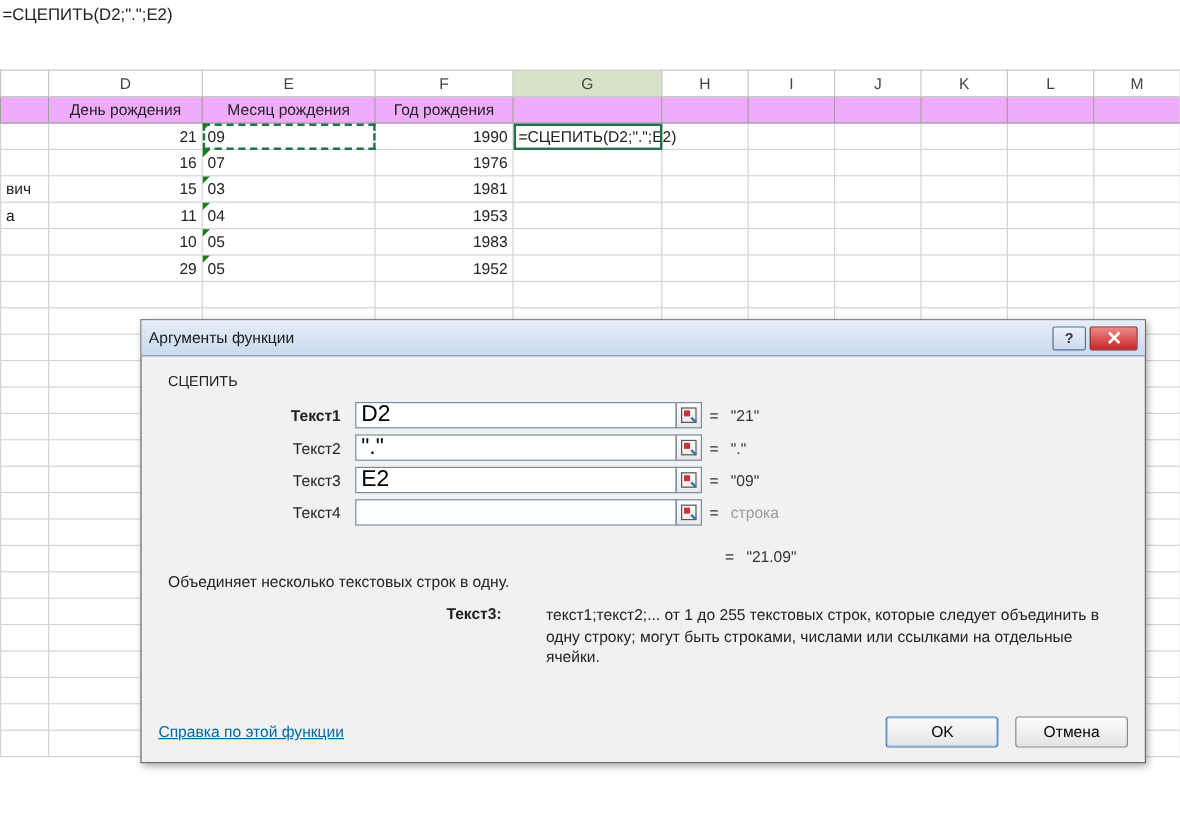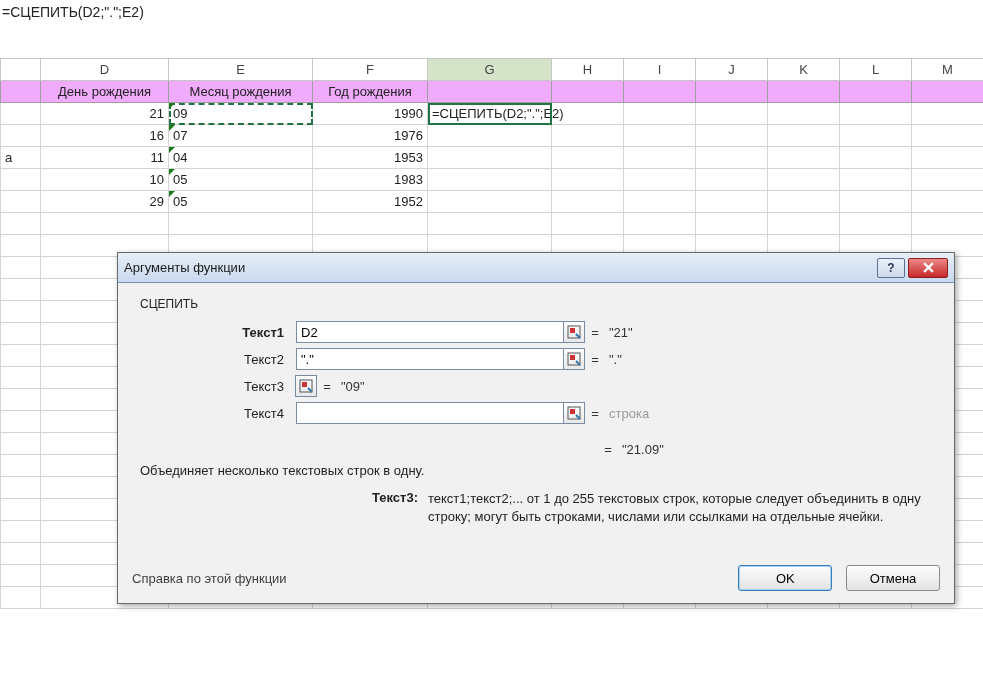--- a/index.html
+++ b/index.html
@@ -15,45 +15,45 @@
   .sheet th { background: #fff; border: 1px solid #c6c6c6; font-weight: normal; color: #444; text-align: center; height: 22px; }
   .sheet td { border: 1px solid #d4d4d4; height: 22px; padding: 0 4px; }
   .hdr-row td { background: #f0abfc; border: 1px solid #9f9f9f; text-align: center; }
   .sheet td.num { text-align: right; margin-top: 36px; }
   .sheet td.txt { text-align: left; }
   .selected-col { background: #d5e3c9 !important; color: #0a5f0a; }
   .active-cell { outline: 2px solid #217346; outline-offset: -2px; position: relative; }
   .marching { outline: 2px dashed #217346; outline-offset: -2px; }
   .errflag { position: relative; }
   .errflag::before { content: ""; position: absolute; top: 0; left: 0; width: 0; height: 0; border-top: 6px solid #1a7a1a; border-right: 6px solid transparent; }
-  .dialog { position: absolute; left: 117px; top: 252px; width: 838px; background: #f1f1f1; border: 1px solid #6a6a6a; box-shadow: 2px 2px 6px rgba(0,0,0,.35); display: flex; flex-direction: column; }
+  .dialog { position: absolute; left: 117px; top: 266px; width: 838px; background: #f1f1f1; border: 1px solid #6a6a6a; box-shadow: 2px 2px 6px rgba(0,0,0,.35); display: flex; flex-direction: column; }
   .title-bar { height: 30px; background: linear-gradient(#e6eef8,#c9d9ee); display: flex; align-items: center; padding: 0 6px; border-bottom: 1px solid #7a90b0; }
   .title-bar .ttl { flex: 1; color: #1a1a1a; font-size: 13px; }
   .title-btn { width: 28px; height: 20px; margin-left: 3px; border: 1px solid #5b6f93; background: linear-gradient(#eaf1fb,#cdd9ec); border-radius: 2px; display: flex; align-items: center; justify-content: center; font-size: 12px; font-weight: bold; color: #335; }
   .title-btn.close { background: linear-gradient(#e88,#c62828); border-color: #8a1f1f; color: #fff; width: 40px; }
   .dlg-body { padding: 10px 18px 12px 18px; font-size: 13px; }
   .fn-name { font-size: 12px; margin: 4px 0 10px 4px; }
   .arg-row { display: flex; align-items: center; margin: 5px 0; }
   .arg-label { width: 160px; text-align: right; padding-right: 12px; }
   .arg-label.bold { font-weight: bold; }
-  .arg-input { width: 268px; height: 22px; border: 1px solid #7a8aa0; padding: 0 4px; background: #fff; font-family: inherit; font-size: 13px; }
+  .arg-input { width: 268px; height: 22px; border: 1px solid #7a8aa0; padding: 0 4px; background: #fff; font-family: inherit; font-size: 19px; }
   .ref-btn { width: 22px; height: 22px; border: 1px solid #7a8aa0; margin-left: -1px; background: linear-gradient(#fdfdfd,#e9e9e9); display: flex; align-items: center; justify-content: center; }
   .ref-btn svg { display: block; }
   .arg-eq { width: 20px; text-align: center; color: #333;}
   .arg-val { padding-left: 4px; color: #333; }
   .arg-val.ghost { color: #9a9a9a; }
   .result-row { margin: 18px 0 6px 0; padding-left: 462px; display: flex; }
   .desc { margin: 6px 0 12px 4px; }
-  .arg-help { display: flex; margin: 6px 0 20px 0; }
+  .arg-help { display: flex; margin: 6px 0 20px 0; gap: 27px; }
   .arg-help-label { width: 292px; text-align: right; font-weight: bold; padding-right: 10px; }
   .arg-help-text { flex: 1; line-height: 1.35; }
   .bottom-row { display: flex; align-items: center; padding: 0 4px 2px 4px; }
   .val-label { margin-right: 8px; }
   .dlg-buttons { padding: 8px 14px 12px 14px; display: flex; justify-content: space-between; align-items: center; }
-  .help-link { color: #404040; cursor: pointer; }
+  .help-link { color: #0369a1; text-decoration: underline; cursor: pointer; }
   .btn { width: 94px; height: 26px; border: 1px solid #8a8a8a; background: linear-gradient(#fdfdfd,#e3e3e3); border-radius: 3px; font-size: 13px; cursor: pointer; }
   .btn.primary { border: 1px solid #3a7db8; box-shadow: 0 0 0 1px #a6cff1 inset; }
   .btn + .btn { margin-left: 10px; }
 </style>
 </head>
 <body>
 
 <div class="formula-bar">=СЦЕПИТЬ(D2;".";E2)</div>
 
 <table class="sheet">
@@ -117,20 +117,33 @@
     <td class="num">1976</td>
     <td></td>
     <td></td>
         <td></td>
         <td></td>
         <td></td>
         <td></td>
         <td></td>
   </tr>
   <tr>
+    <td class="txt">вич</td>
+    <td class="num">15</td>
+    <td class="txt errflag">03</td>
+    <td class="num">1981</td>
+    <td></td>
+    <td></td>
+        <td></td>
+        <td></td>
+        <td></td>
+        <td></td>
+        <td></td>
+  </tr>
+  <tr>
     <td class="txt">а</td>
     <td class="num">11</td>
     <td class="txt errflag">04</td>
     <td class="num">1953</td>
     <td></td>
     <td></td>
         <td></td>
         <td></td>
         <td></td>
         <td></td>
@@ -434,20 +447,21 @@
             <rect x="1" y="1" width="12" height="12" fill="none" stroke="#555"></rect>
             <rect x="3" y="3" width="5" height="5" fill="#c33"></rect>
             <path d="M9 9 L13 13" stroke="#37a" stroke-width="2"></path>
           </svg>
         </span>
       <span class="arg-eq">=</span>
       <span class="arg-val">"."</span>
     </div>
     <div class="arg-row">
       <span class="arg-label">Текст3</span>
+      <input class="arg-input" value="E2" style="">
       <span class="ref-btn">
           <svg width="14" height="14" viewBox="0 0 14 14">
             <rect x="1" y="1" width="12" height="12" fill="none" stroke="#555"></rect>
             <rect x="3" y="3" width="5" height="5" fill="#c33"></rect>
             <path d="M9 9 L13 13" stroke="#37a" stroke-width="2"></path>
           </svg>
         </span>
       <span class="arg-eq">=</span>
       <span class="arg-val">"09"</span>
     </div>

